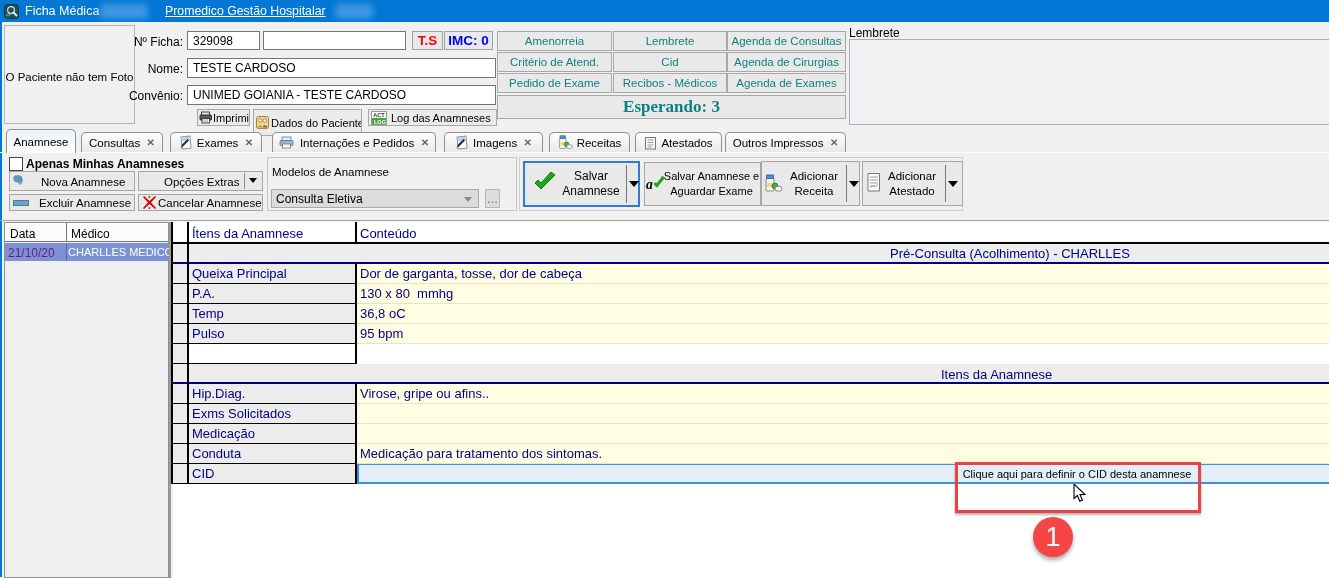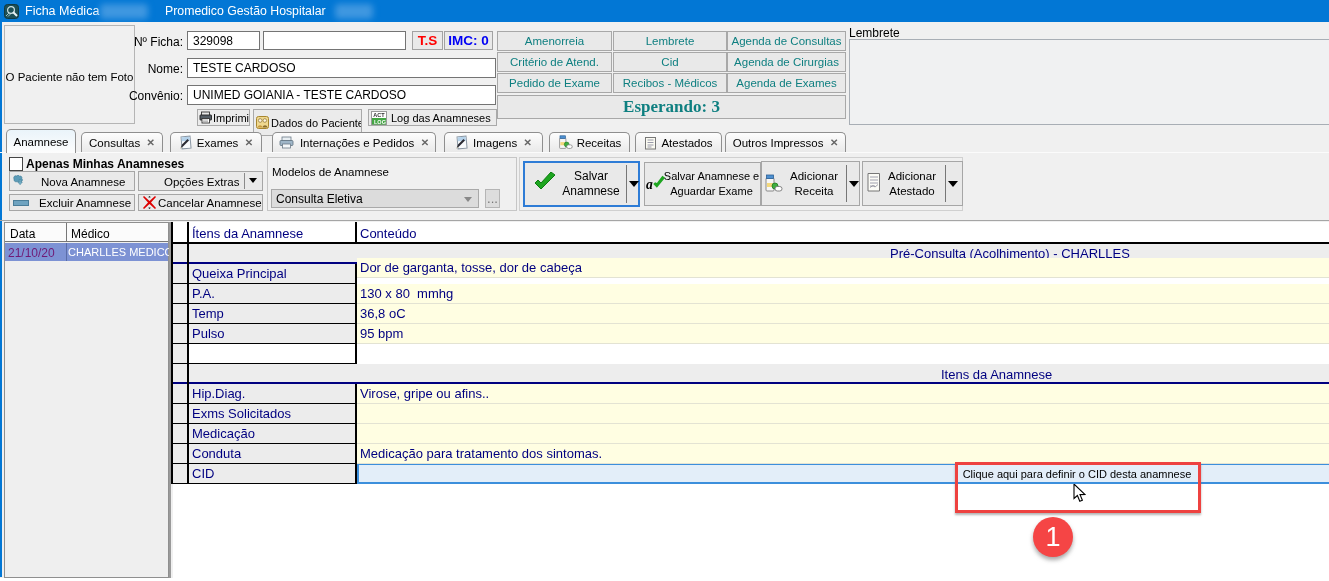--- a/index.html
+++ b/index.html
@@ -30,21 +30,21 @@
 
   <div class="abs" style="left:0;top:0;width:1329px;height:22px;background:#0277d5;"></div>
   <svg class="abs" style="left:4px;top:4px;" width="15" height="15" viewBox="0 0 15 15">
     <rect x="0.5" y="0.5" width="14" height="14" rx="3" fill="#1d4f55" stroke="#123a40"></rect>
     <circle cx="7" cy="6" r="3.4" fill="none" stroke="#cfe3e6" stroke-width="1.2"></circle>
     <path d="M9 8 L13 12" stroke="#e8f2f4" stroke-width="2"></path>
     <path d="M2 12 L5 9 M4 12.5 L6.5 10" stroke="#9fc2c8" stroke-width="1"></path>
   </svg>
   <div class="abs" style="left:25px;top:4px;color:#fff;font-size:12.5px;">Ficha Médica</div>
   <div class="abs" style="left:100px;top:4px;width:48px;height:15px;background:#3f97e0;border-radius:4px;filter:blur(3px);"></div>
-  <div class="abs" style="left:165px;top:4px;color:#fff;font-size:12.3px;">Promedico Gestão Hospitalar</div>
+  <div class="abs" style="left:165px;top:4px;color:#fff;font-size:12.3px;text-decoration:underline;">Promedico Gestão Hospitalar</div>
   <div class="abs" style="left:335px;top:4px;width:38px;height:15px;background:#3f97e0;border-radius:4px;filter:blur(3px);"></div>
 
   <div class="abs" style="left:0;top:22px;width:1329px;height:556px;background:#f0f0f0;"></div>
   <div class="abs" style="left:0;top:22px;width:2px;height:555px;background:#0277d5;"></div>
 
   <div class="abs" style="left:4px;top:25px;width:131px;height:99px;background:#f0f0f0;border:1px solid #b5b5b5;box-sizing:border-box;"></div>
   <div class="abs" style="left:4px;top:71px;width:131px;text-align:center;font-size:11.5px;white-space:nowrap;">O Paciente não tem Foto</div>
 
   <div class="lbl" style="right:1146px;top:35px;font-size:12px;">Nº Ficha:</div>
   <div class="lbl" style="right:1146px;top:62px;font-size:12px;">Nome:</div>
@@ -230,21 +230,21 @@
   <div class="abs navy" style="left:192px;top:226px;font-size:13px;">Ítens da Anamnese</div>
   <div class="abs navy" style="left:360px;top:226px;font-size:13px;">Conteúdo</div>
   <div class="abs" style="left:355px;top:222px;width:2px;height:20px;background:#000;"></div>
   <div class="abs" style="left:173px;top:244px;width:1156px;height:18px;background:#ededed;"></div>
   <div class="abs" style="left:173px;top:262px;width:1156px;height:2px;background:#000080;"></div>
   <div class="abs navy" style="left:890px;top:246px;font-size:13px;white-space:nowrap;">Pré-Consulta (Acolhimento) - CHARLLES</div>
   <div class="itemcell" style="top:264px;height:19px;">
       <span class="itemtxt">Queixa Principal</span>
     </div>
   <div class="abs" style="left:173px;top:283px;width:184px;height:1px;background:#000;"></div>
-  <div class="ycell" style="top:258px;height:19px;border-bottom:1px solid #e3e3d3;text-align:right;">
+  <div class="ycell" style="top:264px;height:19px;border-bottom:1px solid #e3e3d3;text-align:right;">
       <span class="ytxt">Dor de garganta, tosse, dor de cabeça</span>
     </div>
   <div class="itemcell" style="top:284px;height:19px;">
       <span class="itemtxt">P.A.</span>
     </div>
   <div class="abs" style="left:173px;top:303px;width:184px;height:1px;background:#000;"></div>
   <div class="ycell" style="top:284px;height:19px;border-bottom:1px solid #e3e3d3;">
       <span class="ytxt">130 x 80&nbsp;&nbsp;mmhg</span>
     </div>
   <div class="itemcell" style="top:304px;height:19px;">

